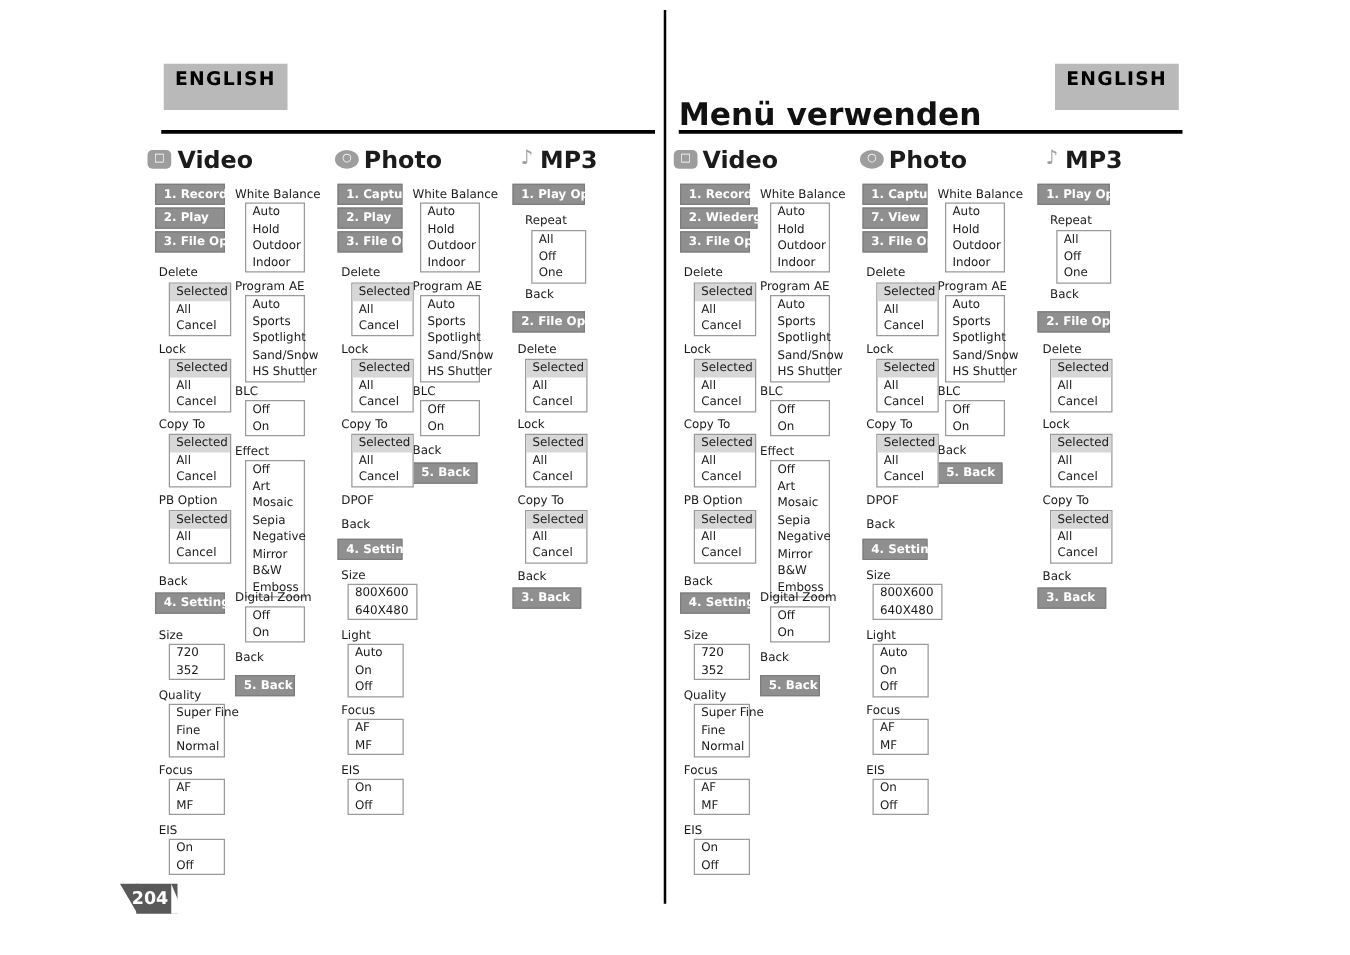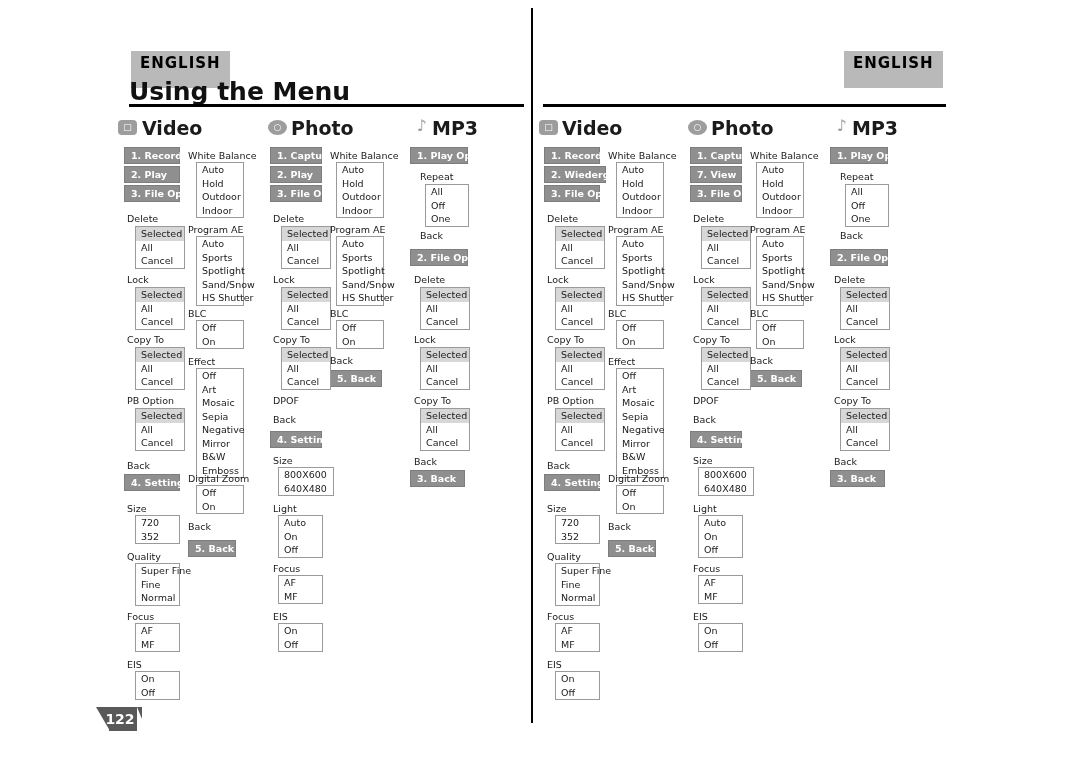--- a/index.html
+++ b/index.html
@@ -128,21 +128,20 @@
   }
 </style>
 </head>
 <body>
 
 <div class="page">
 
   <div class="divider"></div>
 
   <div class="lang-tag lang-left">ENGLISH</div>
-  <div class="heading heading-left">Using the Menu</div>
   <div class="rule rule-left"></div>
 
   <div class="icon-badge" style="left:118px;top:120px;">□</div>
   <div class="coltitle" style="left:142px;top:117px;">Video</div>
 
   <div class="icon-badge" style="left:268px;top:120px;border-radius:50%;">○</div>
   <div class="coltitle" style="left:291px;top:117px;">Photo</div>
 
   <div class="icon-note" style="left:414px;top:118px;">♪</div>
   <div class="coltitle" style="left:432px;top:117px;">MP3</div>
@@ -345,20 +344,21 @@
   <div class="lbl" style="left:414px;top:395px;">Copy To</div>
   <div class="box" style="left:420px;top:408px;width:50px;">
     <div class="row grey-fill">Selected</div>
     <div class="row">All</div>
     <div class="row">Cancel</div>
   </div>
   <div class="lbl" style="left:414px;top:456px;">Back</div>
   <div class="hdr" style="left:410px;top:470px;width:55px;">3. Back</div>
 
   <div class="lang-tag lang-right">ENGLISH</div>
+  <div class="heading heading-right">Menü verwenden</div>
   <div class="rule rule-right"></div>
 
   <div class="icon-badge" style="left:539px;top:120px;">□</div>
   <div class="coltitle" style="left:562px;top:117px;">Video</div>
 
   <div class="icon-badge" style="left:688px;top:120px;border-radius:50%;">○</div>
   <div class="coltitle" style="left:711px;top:117px;">Photo</div>
 
   <div class="icon-note" style="left:834px;top:118px;">♪</div>
   <div class="coltitle" style="left:852px;top:117px;">MP3</div>
@@ -559,17 +559,17 @@
     <div class="row grey-fill">Selected</div>
     <div class="row">All</div>
     <div class="row">Cancel</div>
   </div>
   <div class="lbl" style="left:834px;top:456px;">Back</div>
   <div class="hdr" style="left:830px;top:470px;width:55px;">3. Back</div>
 
   <div class="pagenum">
     <div class="tri"></div>
     <div class="bar"></div>
-    <div class="num">122</div>
+    <div class="num">204</div>
   </div>
   <div class="corner"></div>
 
 </div>
 
 </body></html>

